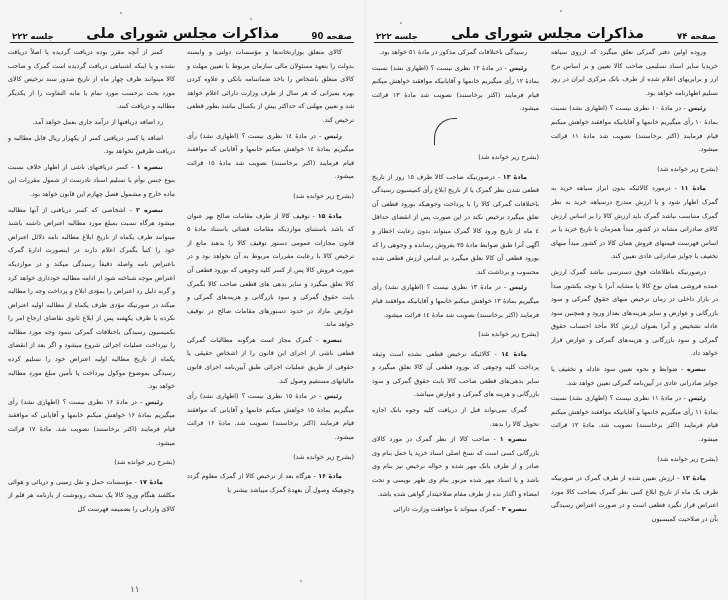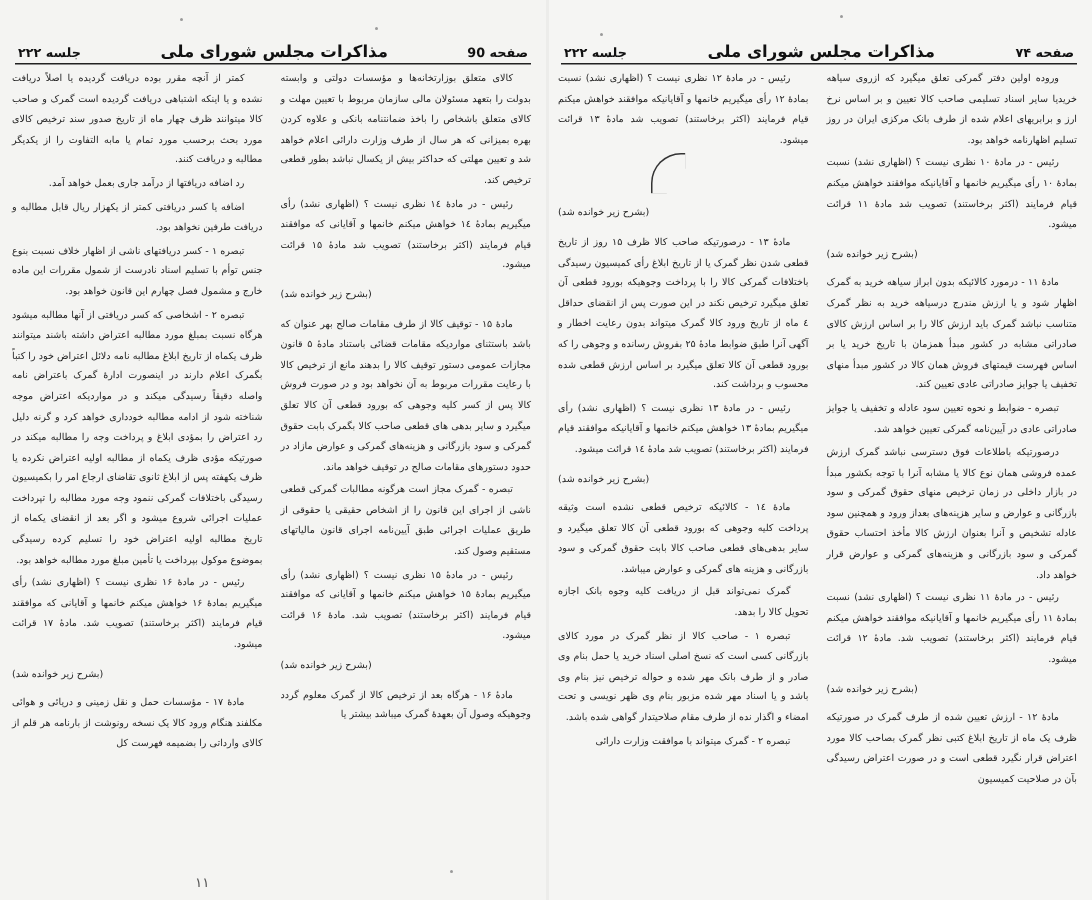--- a/index.html
+++ b/index.html
@@ -15,34 +15,34 @@
     position: relative; width: 364px; height: 600px; box-sizing: border-box;
     padding: 0 14px 0 14px; direction: rtl;
   }
   .page.right { background: #f5f5f3; padding-right: 14px; padding-left: 8px; }
   .page.left  { background: #f4f4f2; padding-left: 14px; padding-right: 8px; }
   .header {
     position: absolute; top: 27px; left: 12px; right: 12px; height: 14px;
     display: flex; justify-content: space-between; align-items: flex-end;
     font-size: 8.5px; font-weight: bold; color: #111;
   }
-  .header .title { font-size: 11px; }
+  .header .title { font-size: 14px; }
   .header-rule {
     position: absolute; top: 42px; left: 10px; right: 10px; height: 0;
     border-top: 1.6px solid #222;
   }
   .cols {
     position: absolute; top: 46px; left: 8px; right: 10px; bottom: 0;
     display: flex; flex-direction: row; gap: 12px;
   }
   .col { flex: 1; font-size: 6.4px; line-height: 13.6px; text-align: justify; direction: rtl; }
   .p { margin: 0 0 2px 0; }
   .indent { text-indent: 12px; }
-  .center { text-align: left; margin: 6px 0; }
-  .bold { font-weight: normal; }
+  .center { text-align: right; margin: 6px 0; }
+  .bold { font-weight: bold; }
   .curve {
     width: 22px; height: 26px; margin: 0 auto; border-left: 1px solid #333; border-top: 1px solid #333;
     border-top-left-radius: 20px; transform: translateX(-10px);
   }
   .speck { position: absolute; width: 2px; height: 2px; background: #9a9a9a; border-radius: 1px; }
   .mid-gap { position: absolute; top: 0; bottom: 0; left: 362px; width: 4px; background: #ececea; }
   .footer-mark { position: absolute; bottom: 6px; left: 130px; font-size: 9px; color: #555; }
 </style>
 </head>
 <body>
@@ -55,27 +55,28 @@
       <span class="title">مذاکرات مجلس شورای ملی</span>
       <span>جلسه ۲۲۲</span>
     </div>
     <div class="header-rule"></div>
     <div class="cols">
       <div class="col">
           <p class="p indent">وروده اولین دفتر گمرکی تعلق میگیرد که ازروی سیاهه خریدیا سایر اسناد تسلیمی صاحب کالا تعیین و بر اساس نرخ ارز و برابریهای اعلام شده از طرف بانک مرکزی ایران در روز تسلیم اظهارنامه خواهد بود.</p>
           <p class="p indent"><span class="bold">رئیس</span> <span>- در مادهٔ ۱۰ نظری نیست ؟ (اظهاری نشد) نسبت بمادهٔ ۱۰ رأی میگیریم خانمها و آقایانیکه موافقند خواهش میکنم قیام فرمایند (اکثر برخاستند) تصویب شد مادهٔ ۱۱ قرائت میشود.</span></p>
           <p class="p center">(بشرح زیر خوانده شد)</p>
           <p class="p indent"><span class="bold">مادهٔ ۱۱</span> <span>- درمورد کالائیکه بدون ابراز سیاهه خرید به گمرک اظهار شود و یا ارزش مندرج درسیاهه خرید به نظر گمرک متناسب نباشد گمرک باید ارزش کالا را بر اساس ارزش کالای صادراتی مشابه در کشور مبدأ همزمان با تاریخ خرید یا بر اساس فهرست قیمتهای فروش همان کالا در کشور مبدأ منهای تخفیف یا جوایز صادراتی عادی تعیین کند.</span></p>
+          <p class="p indent">درصورتیکه باطلاعات فوق دسترسی نباشد گمرک ارزش عمده فروشی همان نوع کالا یا مشابه آنرا با توجه بکشور مبدأ در بازار داخلی در زمان ترخیص منهای حقوق گمرکی و سود بازرگانی و عوارض و سایر هزینه‌های بعداز ورود و همچنین سود عادله تشخیص و آنرا بعنوان ارزش کالا مأخذ احتساب حقوق گمرکی و سود بازرگانی و هزینه‌های گمرکی و عوارض قرار خواهد داد.</p>
           <p class="p indent"><span class="bold">تبصره</span> <span>- ضوابط و نحوه تعیین سود عادله و تخفیف یا جوایز صادراتی عادی در آیین‌نامه گمرکی تعیین خواهد شد.</span></p>
-          <p class="p indent">درصورتیکه باطلاعات فوق دسترسی نباشد گمرک ارزش عمده فروشی همان نوع کالا یا مشابه آنرا با توجه بکشور مبدأ در بازار داخلی در زمان ترخیص منهای حقوق گمرکی و سود بازرگانی و عوارض و سایر هزینه‌های بعداز ورود و همچنین سود عادله تشخیص و آنرا بعنوان ارزش کالا مأخذ احتساب حقوق گمرکی و سود بازرگانی و هزینه‌های گمرکی و عوارض قرار خواهد داد.</p>
           <p class="p indent"><span class="bold">رئیس</span> <span>- در مادهٔ ۱۱ نظری نیست ؟ (اظهاری نشد) نسبت بمادهٔ ۱۱ رأی میگیریم خانمها و آقایانیکه موافقند خواهش میکنم قیام فرمایند (اکثر برخاستند) تصویب شد. مادهٔ ۱۲ قرائت میشود.</span></p>
           <p class="p center">(بشرح زیر خوانده شد)</p>
           <p class="p indent"><span class="bold">مادهٔ ۱۲</span> <span>- ارزش تعیین شده از طرف گمرک در صورتیکه ظرف یک ماه از تاریخ ابلاغ کتبی نظر گمرک بصاحب کالا مورد اعتراض قرار نگیرد قطعی است و در صورت اعتراض رسیدگی بآن در صلاحیت کمیسیون</span></p>
         </div>
       <div class="col">
+          <p class="p indent">رسیدگی باختلافات گمرکی مذکور در مادهٔ ۵۱ خواهد بود.</p>
           <p class="p indent"><span class="bold">رئیس</span> <span>- در مادهٔ ۱۲ نظری نیست ؟ (اظهاری نشد) نسبت بمادهٔ ۱۲ رأی میگیریم خانمها و آقایانیکه موافقند خواهش میکنم قیام فرمایند (اکثر برخاستند) تصویب شد مادهٔ ۱۳ قرائت میشود.</span></p>
           <div class="curve"></div>
           <p class="p center">(بشرح زیر خوانده شد)</p>
           <p class="p indent"><span class="bold">مادهٔ ۱۳</span> <span>- درصورتیکه صاحب کالا ظرف ۱۵ روز از تاریخ قطعی شدن نظر گمرک یا از تاریخ ابلاغ رأی کمیسیون رسیدگی باختلافات گمرکی کالا را با پرداخت وجوهیکه بورود قطعی آن تعلق میگیرد ترخیص نکند در این صورت پس از انقضای حداقل ٤ ماه از تاریخ ورود کالا گمرک میتواند بدون رعایت اخطار و آگهی آنرا طبق ضوابط مادهٔ ۲۵ بفروش رسانده و وجوهی را که بورود قطعی آن کالا تعلق میگیرد بر اساس ارزش قطعی شده محسوب و برداشت کند.</span></p>
           <p class="p indent"><span class="bold">رئیس</span> <span>- در مادهٔ ۱۳ نظری نیست ؟ (اظهاری نشد) رأی میگیریم بمادهٔ ۱۳ خواهش میکنم خانمها و آقایانیکه موافقند قیام فرمایند (اکثر برخاستند) تصویب شد مادهٔ ۱٤ قرائت میشود.</span></p>
           <p class="p center">(بشرح زیر خوانده شد)</p>
           <p class="p indent"><span class="bold">مادهٔ ۱٤</span> <span>- کالائیکه ترخیص قطعی نشده است وثیقه پرداخت کلیه وجوهی که بورود قطعی آن کالا تعلق میگیرد و سایر بدهی‌های قطعی صاحب کالا بابت حقوق گمرکی و سود بازرگانی و هزینه های گمرکی و عوارض میباشد.</span></p>
           <p class="p indent">گمرک نمی‌تواند قبل از دریافت کلیه وجوه بانک اجازه تحویل کالا را بدهد.</p>
           <p class="p indent"><span class="bold">تبصره ۱</span> <span>- صاحب کالا از نظر گمرک در مورد کالای بازرگانی کسی است که نسخ اصلی اسناد خرید یا حمل بنام وی صادر و از طرف بانک مهر شده و حواله ترخیص نیز بنام وی باشد و یا اسناد مهر شده مزبور بنام وی ظهر نویسی و تحت امضاء و اگذار نده از طرف مقام صلاحیتدار گواهی شده باشد.</span></p>
           <p class="p indent"><span class="bold">تبصره ۲</span> <span>- گمرک میتواند با موافقت وزارت دارائی</span></p>

